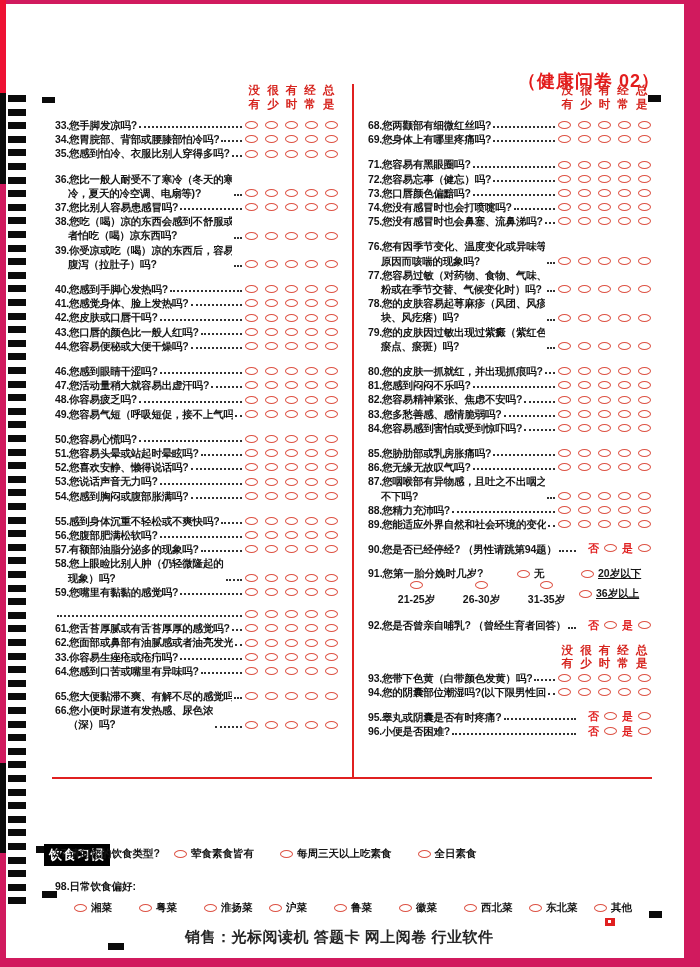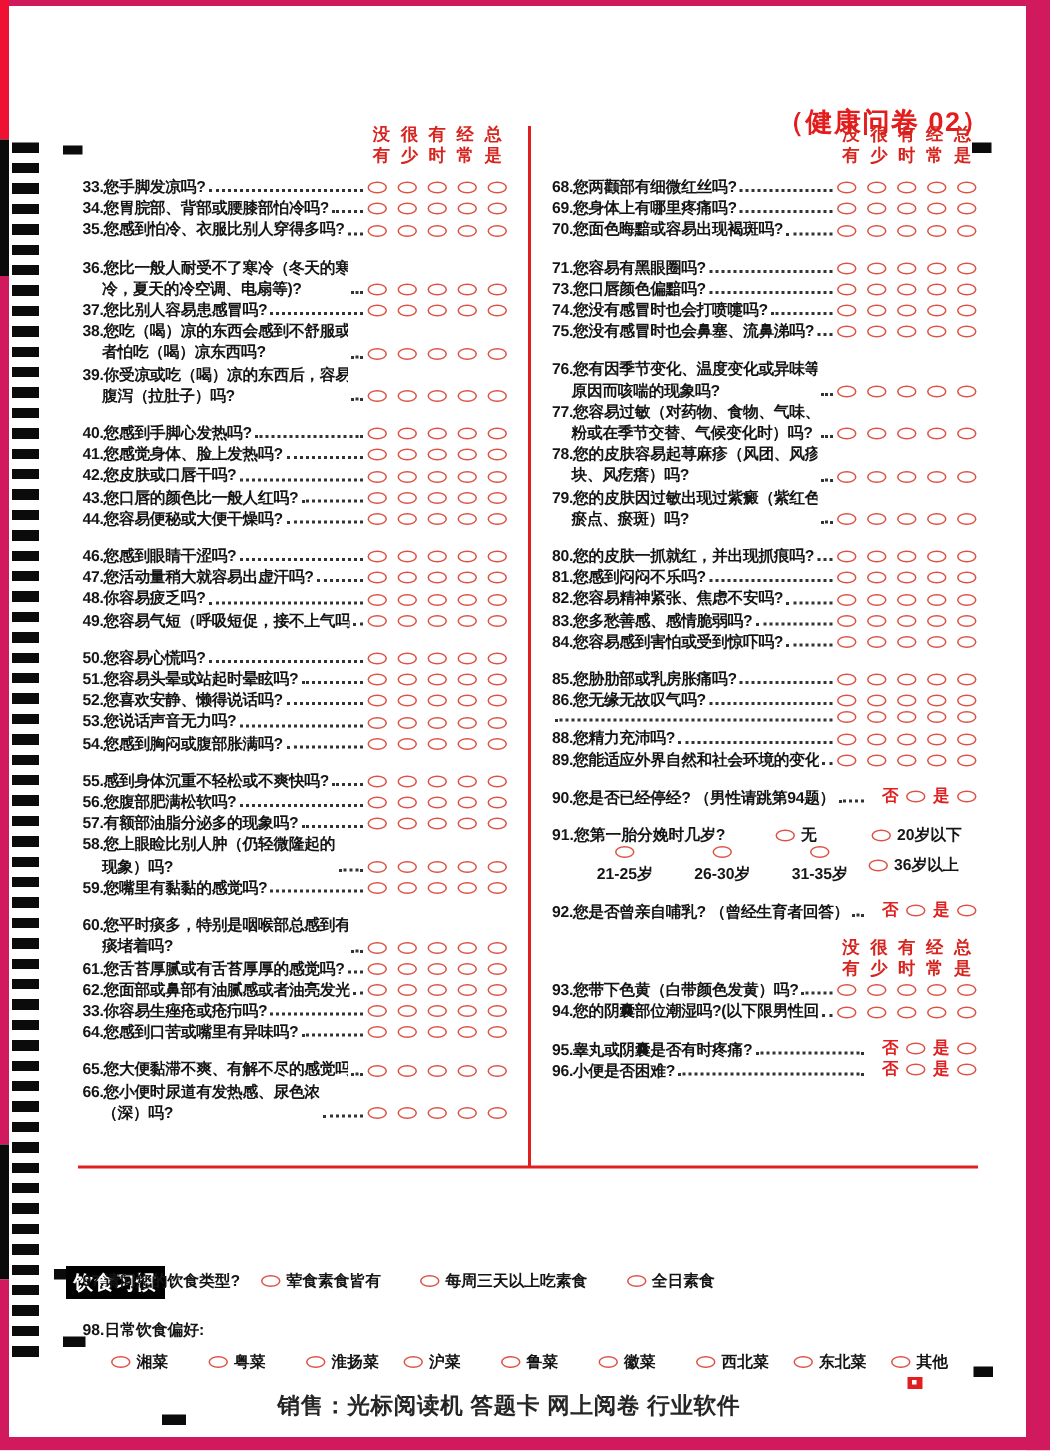--- a/index.html
+++ b/index.html
@@ -48,21 +48,21 @@
   .bz{flex:0 0 93px;display:flex;justify-content:space-between;align-items:center;padding-bottom:3px;}
   .bub{width:13px;height:8px;border:1.5px solid #dd5244;border-radius:50%;box-sizing:border-box;
        background:#fff;flex:none;display:inline-block;}
   .yn{flex:0 0 72px;display:flex;justify-content:flex-end;align-items:center;gap:5px;padding-bottom:2px;}
   .ynlab{color:#e02020;font-weight:700;font-size:11px;line-height:12px;}
   
   .q91r1{display:flex;align-items:flex-start;}
   .q91r1 .sp{flex:1 1 0;}
   .q91r2{display:flex;padding-left:16px;}
   .opt{display:flex;align-items:center;gap:4px;font-size:10.5px;font-weight:600;flex:none;}
-  .w64{width:64px;}.w70{width:70px;}.w65{width:65px;flex-direction:column;}
+  .w64{width:64px;}.w70{width:70px;text-decoration:underline;}.w65{width:65px;flex-direction:column;}
   
   .badge{position:absolute;left:44px;top:844px;background:#000;color:#fff;font-size:13px;
          font-weight:700;padding:2px 5px;letter-spacing:1px;}
   .qlabel{font-size:10.5px;font-weight:700;white-space:nowrap;}
   .q97{position:absolute;left:55px;top:847px;display:flex;align-items:flex-end;}
   .q97 .opt{margin-left:26px;}
   .q97 .opt.first{margin-left:14px;}
   .q98label{position:absolute;left:55px;top:880px;}
   .cuisines{position:absolute;left:74px;top:901px;display:flex;}
   .cuisines .opt.cw{width:65px;text-align:right;}
@@ -477,24 +477,20 @@
             <span class="bub"></span>
             <span class="bub"></span>
             <span class="bub"></span>
             <span class="bub"></span>
             <span class="bub"></span>
           </div>
         </div>
       </div>
       <div class="group">
         <div class="qrow">
-          <div class="qtext">
-            <div>60.您平时痰多，特别是咽喉部总感到有</div>
-            <div class="cont">痰堵着吗?</div>
-          </div>
           <div class="leader"></div>
           <div class="bz">
             <span class="bub"></span>
             <span class="bub"></span>
             <span class="bub"></span>
             <span class="bub"></span>
             <span class="bub"></span>
           </div>
         </div>
         <div class="qrow">
@@ -601,38 +597,38 @@
           </div>
           <div class="leader"></div>
           <div class="bz">
             <span class="bub"></span>
             <span class="bub"></span>
             <span class="bub"></span>
             <span class="bub"></span>
             <span class="bub"></span>
           </div>
         </div>
-        <div class="qrow">
-          <div class="qtext">
-            <div>70.您面色晦黯或容易出现褐斑吗?</div>
-          </div>
-          <div class="leader"></div>
-          <div class="bz">
-            <span class="bub"></span>
-            <span class="bub"></span>
-            <span class="bub"></span>
-            <span class="bub"></span>
-            <span class="bub"></span>
-          </div>
-        </div>
       </div>
       <div class="group">
         <div class="qrow">
           <div class="qtext">
             <div>71.您容易有黑眼圈吗?</div>
+          </div>
+          <div class="leader"></div>
+          <div class="bz">
+            <span class="bub"></span>
+            <span class="bub"></span>
+            <span class="bub"></span>
+            <span class="bub"></span>
+            <span class="bub"></span>
+          </div>
+        </div>
+        <div class="qrow">
+          <div class="qtext">
+            <div>72.您容易忘事（健忘）吗?</div>
           </div>
           <div class="leader"></div>
           <div class="bz">
             <span class="bub"></span>
             <span class="bub"></span>
             <span class="bub"></span>
             <span class="bub"></span>
             <span class="bub"></span>
           </div>
         </div>
@@ -822,20 +818,24 @@
           <div class="leader"></div>
           <div class="bz">
             <span class="bub"></span>
             <span class="bub"></span>
             <span class="bub"></span>
             <span class="bub"></span>
             <span class="bub"></span>
           </div>
         </div>
         <div class="qrow">
+          <div class="qtext">
+            <div>87.您咽喉部有异物感，且吐之不出咽之</div>
+            <div class="cont">不下吗?</div>
+          </div>
           <div class="leader"></div>
           <div class="bz">
             <span class="bub"></span>
             <span class="bub"></span>
             <span class="bub"></span>
             <span class="bub"></span>
             <span class="bub"></span>
           </div>
         </div>
         <div class="qrow">

